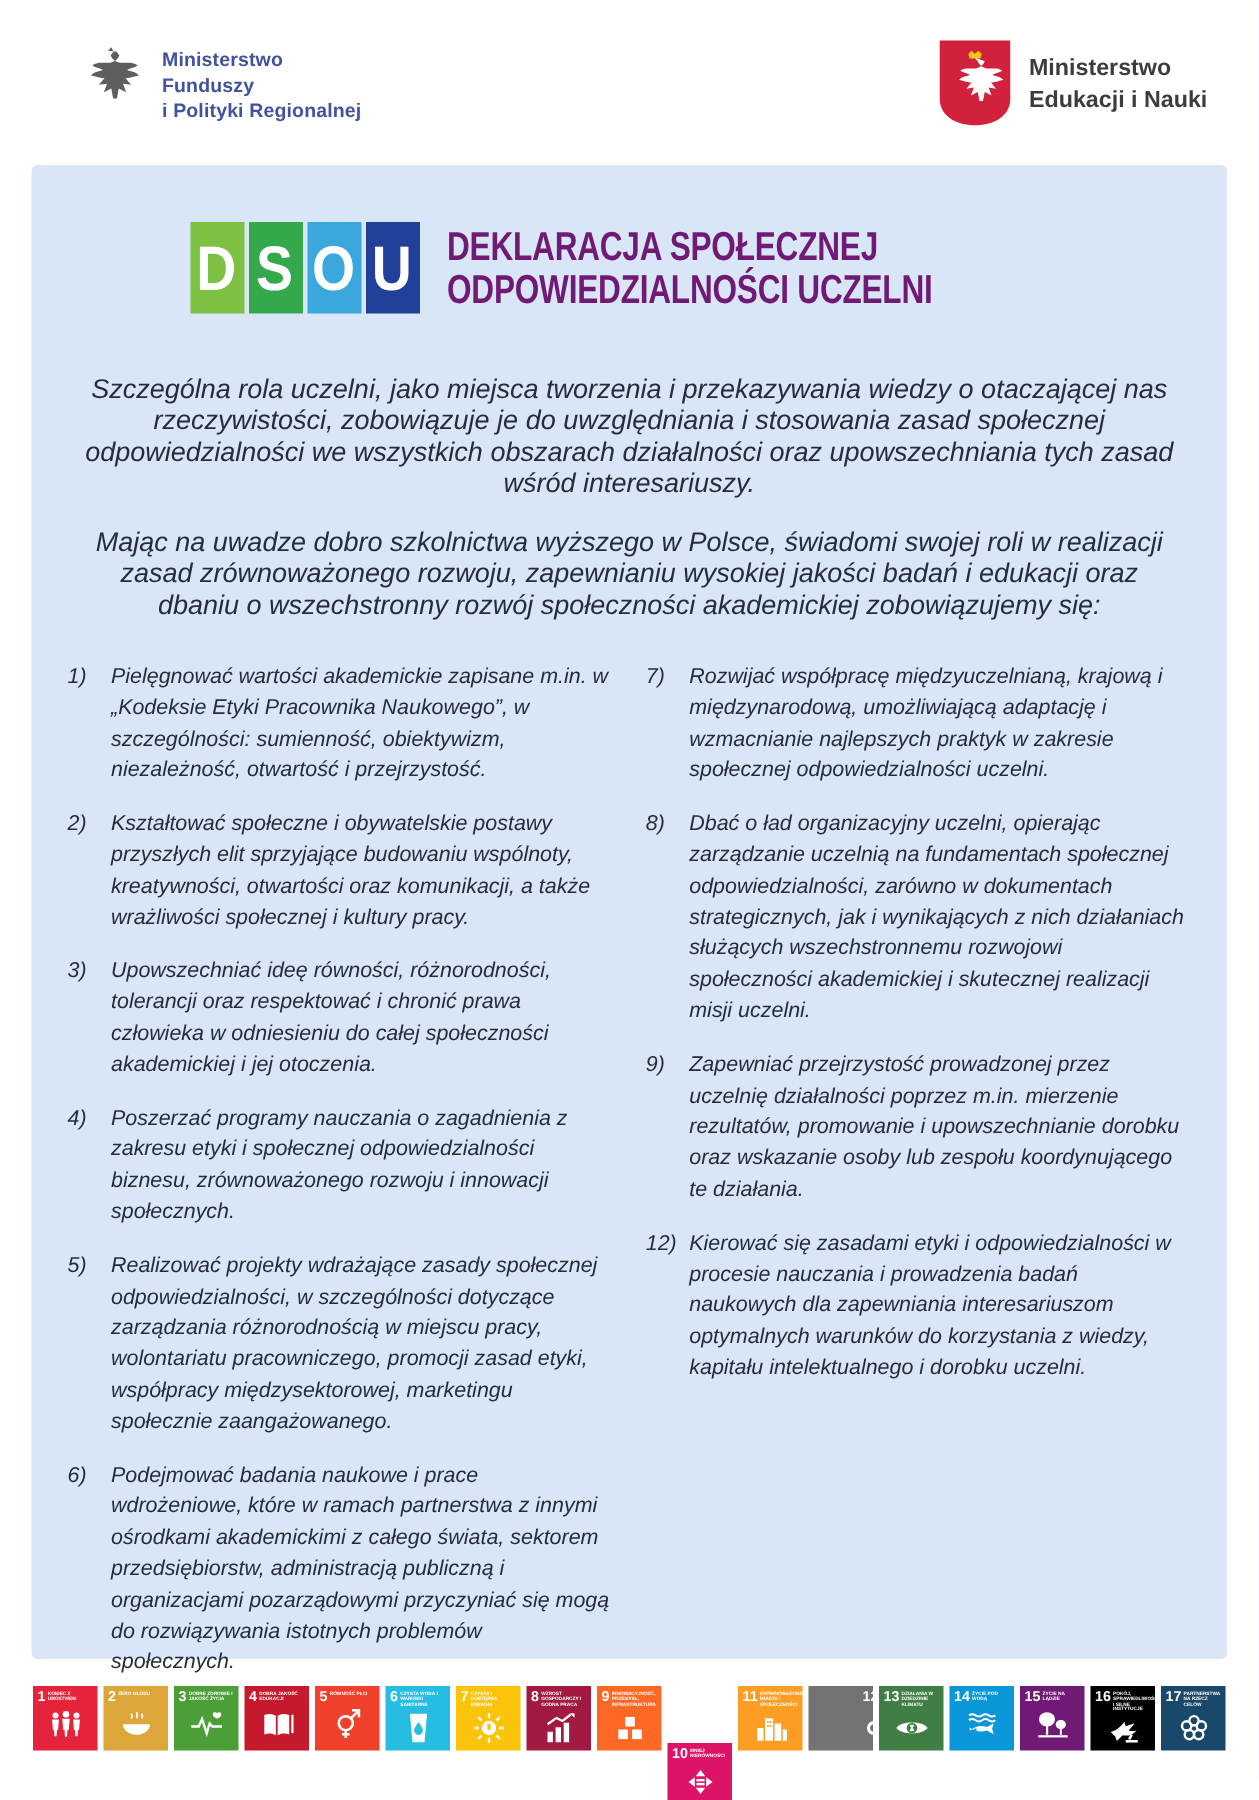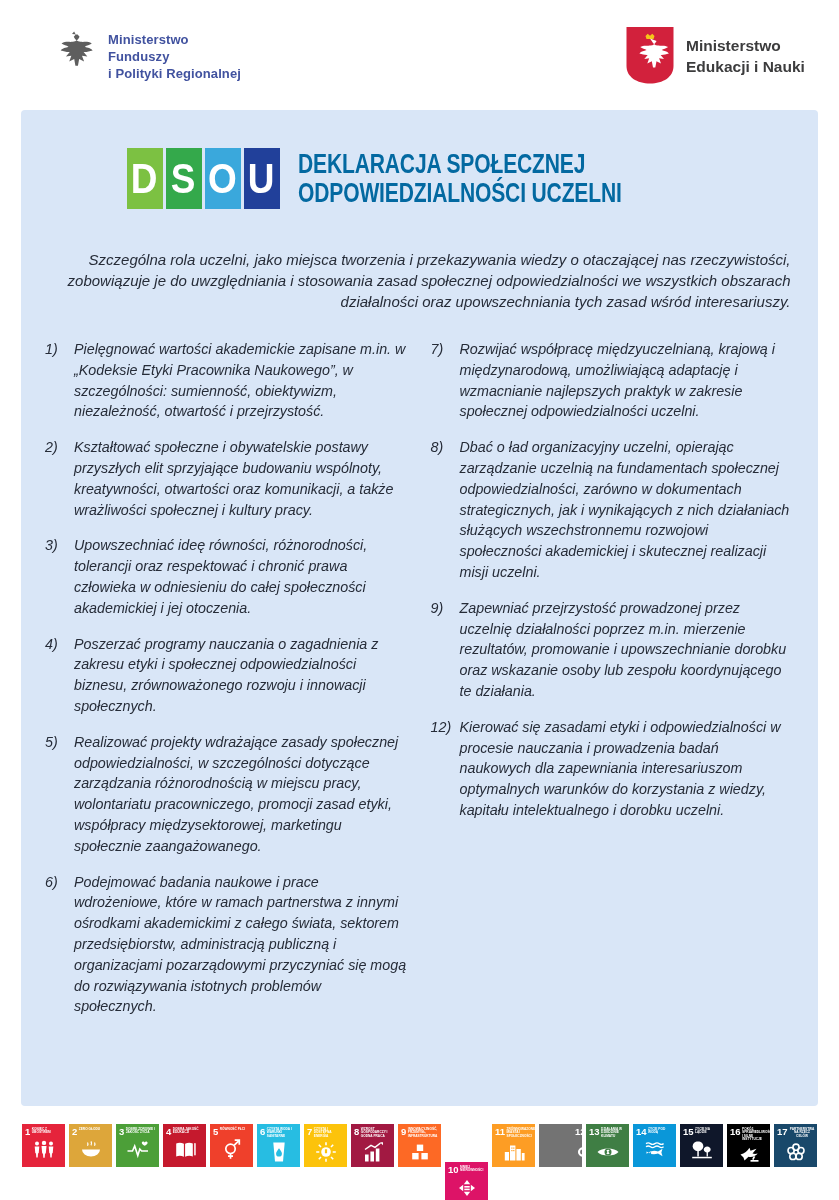--- a/index.html
+++ b/index.html
@@ -22,25 +22,25 @@
   .panel {
     position:absolute; left:21px; top:110px; width:797px; height:996px;
     background:#d9e6f7; border-radius:4px; padding:38px 24px 0 24px;
   }
 
   
   .logo-row { display:flex; justify-content:center; align-items:center; }
   .dsou-tiles { display:flex; gap:3px; }
   .dsou-tile { width:36px; height:61px; display:flex; align-items:center; justify-content:center; }
   .dsou-tile span { color:#fff; font-weight:bold; font-size:42px; transform:scaleX(.88); display:inline-block; }
-  .dsou-title { margin-left:18px; color:#0369a1; font-weight:bold; font-size:27px; line-height:29px; letter-spacing:-.2px; }
+  .dsou-title { margin-left:18px; color:#701a75; font-weight:bold; font-size:27px; line-height:29px; letter-spacing:-.2px; }
   .dsou-title .cond { display:inline-block; transform:scaleX(.78); transform-origin:left center; white-space:nowrap; }
 
   
-  .intro { color:#262c38; font-style:italic; text-align:right; font-size:15px; line-height:21px; }
+  .intro { color:#262c38; font-style:italic; text-align:center; font-size:18px; line-height:21px; }
   .intro.p1 { margin:40px auto 0 auto; max-width:742px; }
   .intro.p2 { margin:18px auto 0 auto; max-width:722px; }
 
   
   .columns { display:flex; gap:22px; margin-top:27px; }
   .col { flex:1; }
   .decl-item { display:flex; color:#262c38; font-style:italic; font-size:14.3px; line-height:20.8px; margin-bottom:15px; }
   .decl-item .num { flex:0 0 29px; }
   .decl-item .txt { flex:1; padding-right:2px; }
 
@@ -102,20 +102,21 @@
             <span>U</span>
           </div>
         </div>
       <div class="dsou-title">
         <div><span class="cond">DEKLARACJA SPOŁECZNEJ</span></div>
         <div><span class="cond">ODPOWIEDZIALNOŚCI UCZELNI</span></div>
       </div>
     </div>
 
     <p class="intro p1">Szczególna rola uczelni, jako miejsca tworzenia i przekazywania wiedzy o otaczającej nas rzeczywistości, zobowiązuje je do uwzględniania i stosowania zasad społecznej odpowiedzialności we wszystkich obszarach działalności oraz upowszechniania tych zasad wśród interesariuszy.</p>
+    <p class="intro p2">Mając na uwadze dobro szkolnictwa wyższego w Polsce, świadomi swojej roli w realizacji zasad zrównoważonego rozwoju, zapewnianiu wysokiej jakości badań i edukacji oraz dbaniu o wszechstronny rozwój społeczności akademickiej zobowiązujemy się:</p>
 
     <div class="columns">
       <div class="col" id="left-col">
           <div class="decl-item">
             <span class="num">1)</span>
             <span class="txt">Pielęgnować wartości akademickie zapisane m.in. w „Kodeksie Etyki Pracownika Naukowego”, w szczególności: sumienność, obiektywizm, niezależność, otwartość i przejrzystość.</span>
           </div>
           <div class="decl-item">
             <span class="num">2)</span>
             <span class="txt">Kształtować społeczne i obywatelskie postawy przyszłych elit sprzyjające budowaniu wspólnoty, kreatywności, otwartości oraz komunikacji, a także wrażliwości społecznej i kultury pracy.</span>
@@ -367,21 +368,21 @@
           <svg viewBox="0 0 24 24">
             <g stroke="#fff" stroke-width="1.3" fill="none">
               <path d="M3 5.6q2.2-1.6 4.4 0t4.4 0 4.4 0 4.4 0"></path>
               <path d="M3 8.8q2.2-1.6 4.4 0t4.4 0 4.4 0 4.4 0"></path>
             </g>
             <path d="M3.5 15.8q5.5-4.6 11.5-2.4l4.5-2.6-1.1 3.7 1.1 3.7-4.5-2.6q-6 2.2-11.5-2z" fill="#fff"></path>
             <circle cx="7.3" cy="15.2" r=".9" fill="currentColor"></circle>
           </svg>
         </span>
       </div>
-      <div class="sdg-tile" style="background: #0f172a;">
+      <div class="sdg-tile" style="background: #701a75;">
         <div class="sdg-head">
           <span class="sdg-num">15</span>
           <span class="sdg-lbl">Życie na lądzie</span>
         </div>
         <span class="sdg-pict" style="color: rgb(86, 192, 43);">
           <svg viewBox="0 0 24 24">
             <g fill="#fff">
               <path d="M8 3.5c3.1 0 5.3 2.1 5.3 4.7S11.1 13 8 13 2.7 10.8 2.7 8.2 4.9 3.5 8 3.5z"></path>
               <rect x="7.3" y="12" width="1.5" height="6.5"></rect>
               <path d="M17.2 8.6c2 0 3.4 1.4 3.4 3s-1.4 3-3.4 3-3.4-1.4-3.4-3 1.4-3 3.4-3z"></path>
@@ -399,21 +400,21 @@
         <span class="sdg-pict" style="color: rgb(0, 104, 157);">
           <svg viewBox="0 0 24 24">
             <g fill="#fff">
               <path d="M3.5 12.6c4-1 7-3.8 9-6.8l1 3 6-2-4 4.8c2 .5 3.2.5 5.2 0-2.2 3-6.2 4-9.2 3.2l-4 3.8-1-3z"></path>
               <rect x="13.5" y="18" width="8" height="1.7"></rect>
               <rect x="15.8" y="14.2" width="1.7" height="3.6" transform="rotate(28 16.6 16)"></rect>
             </g>
           </svg>
         </span>
       </div>
-      <div class="sdg-tile" style="background: rgb(25, 72, 106); text-align: center;">
+      <div class="sdg-tile" style="background: rgb(25, 72, 106);">
         <div class="sdg-head">
           <span class="sdg-num">17</span>
           <span class="sdg-lbl">Partnerstwa na rzecz celów</span>
         </div>
         <span class="sdg-pict" style="color: rgb(25, 72, 106);">
           <svg viewBox="0 0 24 24">
             <g fill="none" stroke="#fff" stroke-width="1.6">
               <circle cx="12" cy="7.2" r="3.1"></circle>
               <circle cx="16.9" cy="10.6" r="3.1"></circle>
               <circle cx="15.1" cy="16.4" r="3.1"></circle>

